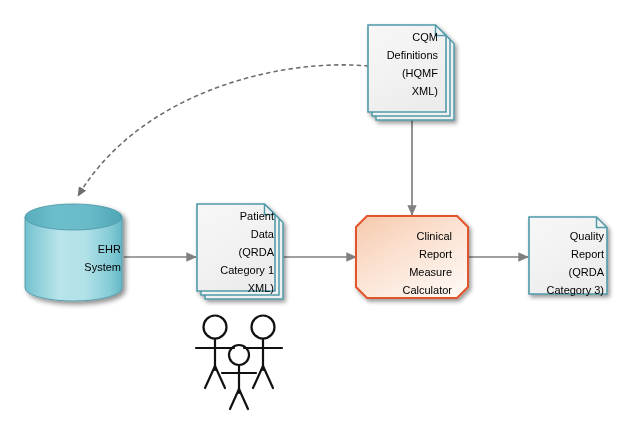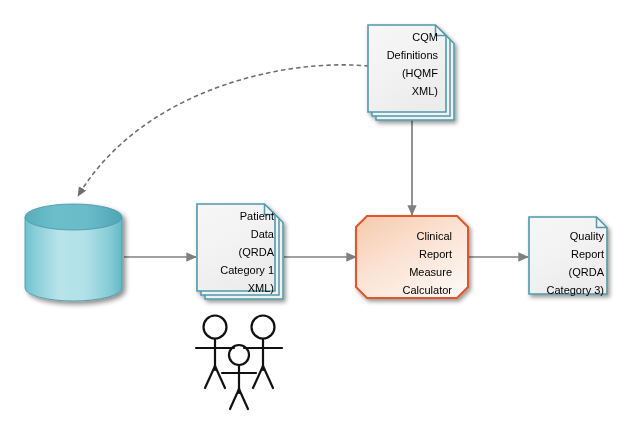--- a/index.html
+++ b/index.html
@@ -180,20 +180,22 @@
       <g>
         <circle cx="239" cy="355" r="10"></circle>
         <line x1="239" y1="365" x2="239" y2="393"></line>
         <line x1="222" y1="373" x2="256" y2="373"></line>
         <line x1="239" y1="389" x2="230" y2="409"></line>
         <line x1="239" y1="389" x2="248" y2="409"></line>
       </g>
     </g>
   </svg>
 
+  <div class="node-label" id="ehr-label">EHR
+System</div>
 
   <div class="node-label" id="patient-data-label">Patient
 Data
 (QRDA
 Category 1
 XML)</div>
 
   <div class="node-label" id="cqm-definitions-label">CQM
 Definitions
 (HQMF

